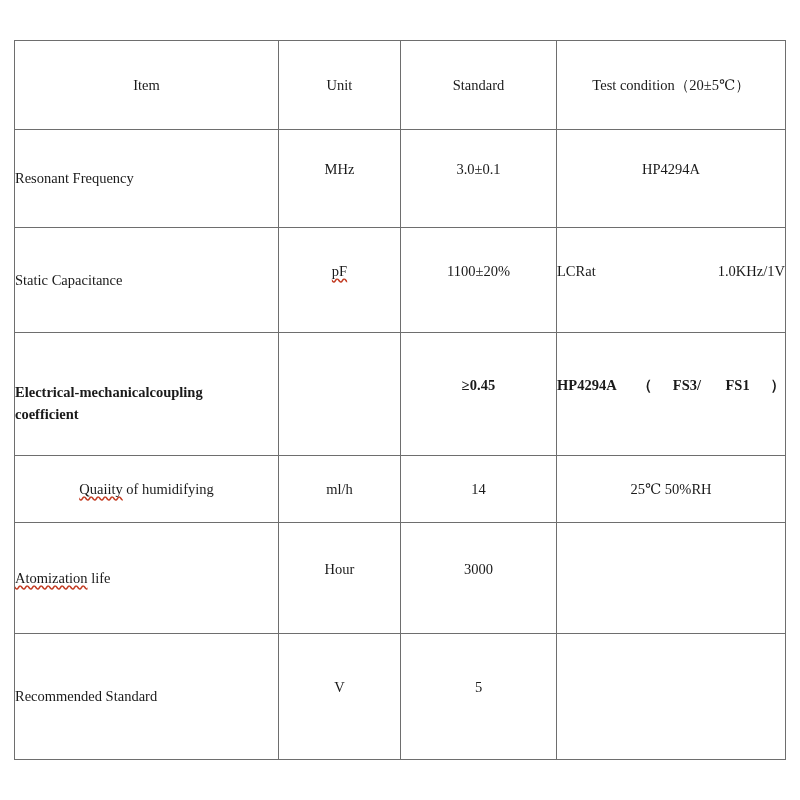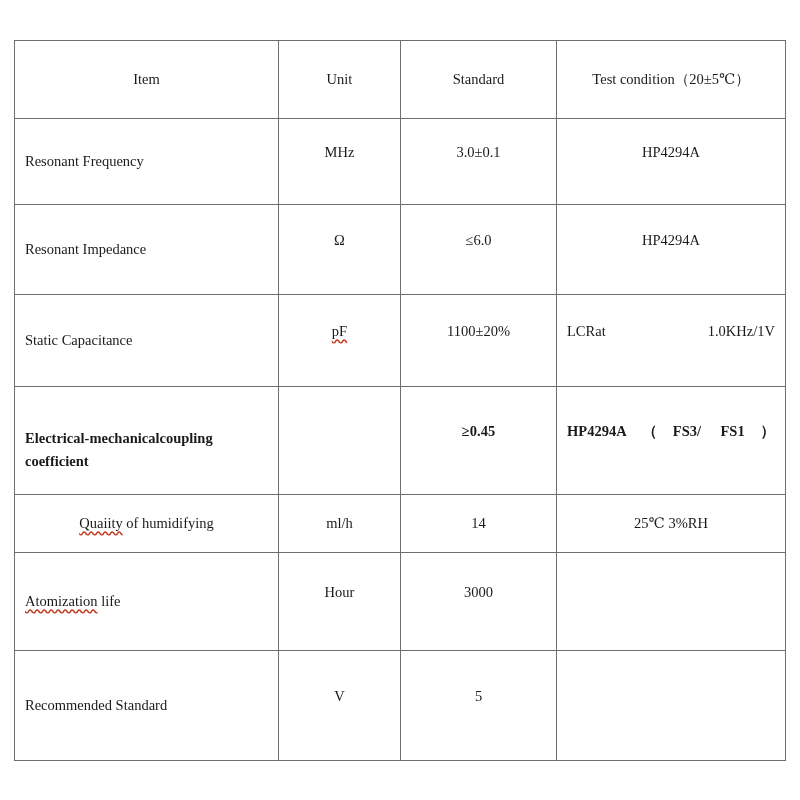--- a/index.html
+++ b/index.html
@@ -27,21 +27,21 @@
   table.spec-table {
     width: 100%;
     height: 100%;
     border-collapse: collapse;
     table-layout: fixed;
     background: #ffffff;
   }
 
   table.spec-table td {
     border: 1px solid #6e6e6e;
-    padding: 0 10px;
+    padding: 0 0;
     vertical-align: middle;
     font-size: 14.5px;
     line-height: 1.55;
     color: #1a1a1a;
   }
 
   
   col.col-item  { width: 264px; }
   col.col-unit  { width: 122px; }
   col.col-std   { width: 156px; }
@@ -131,26 +131,20 @@
         <td class="c-center">Test condition（20±5℃）</td>
       </tr>
 
       <tr class="row-resfreq">
         <td class="item-label c-left">Resonant Frequency</td>
         <td class="unit-cell">MHz</td>
         <td class="std-cell">3.0±0.1</td>
         <td class="cond-cell">HP4294A</td>
       </tr>
 
-      <tr class="row-resimp">
-        <td class="item-label c-left">Resonant Impedance</td>
-        <td class="unit-cell">Ω</td>
-        <td class="std-cell">≤6.0</td>
-        <td class="cond-cell">HP4294A</td>
-      </tr>
 
       <tr class="row-staticcap">
         <td class="item-label c-left">Static Capacitance</td>
         <td class="unit-cell">
           <span class="misspell">pF</span>
         </td>
         <td class="std-cell">1100±20%</td>
         <td class="cond-cell">
           <span class="justify-line"><span>LCR</span><span>at 1.0KHz/1V</span></span>
         </td>
@@ -167,21 +161,21 @@
           <span class="justify-line"><span>HP4294A（FS3/ FS1</span><span>）</span></span>
         </td>
       </tr>
 
       <tr class="row-humid">
         <td class="item-label">
           <span class="misspell">Quaiity</span><span> of humidifying</span>
         </td>
         <td class="unit-cell">ml/h</td>
         <td class="std-cell">14</td>
-        <td class="cond-cell">25℃  3%RH</td>
+        <td class="cond-cell">25℃  50%RH</td>
       </tr>
 
       <tr class="row-atomlife">
         <td class="item-label c-left">
           <span class="misspell">Atomization</span><span> life</span>
         </td>
         <td class="unit-cell">Hour</td>
         <td class="std-cell">3000</td>
         <td class="cond-cell"></td>
       </tr>

